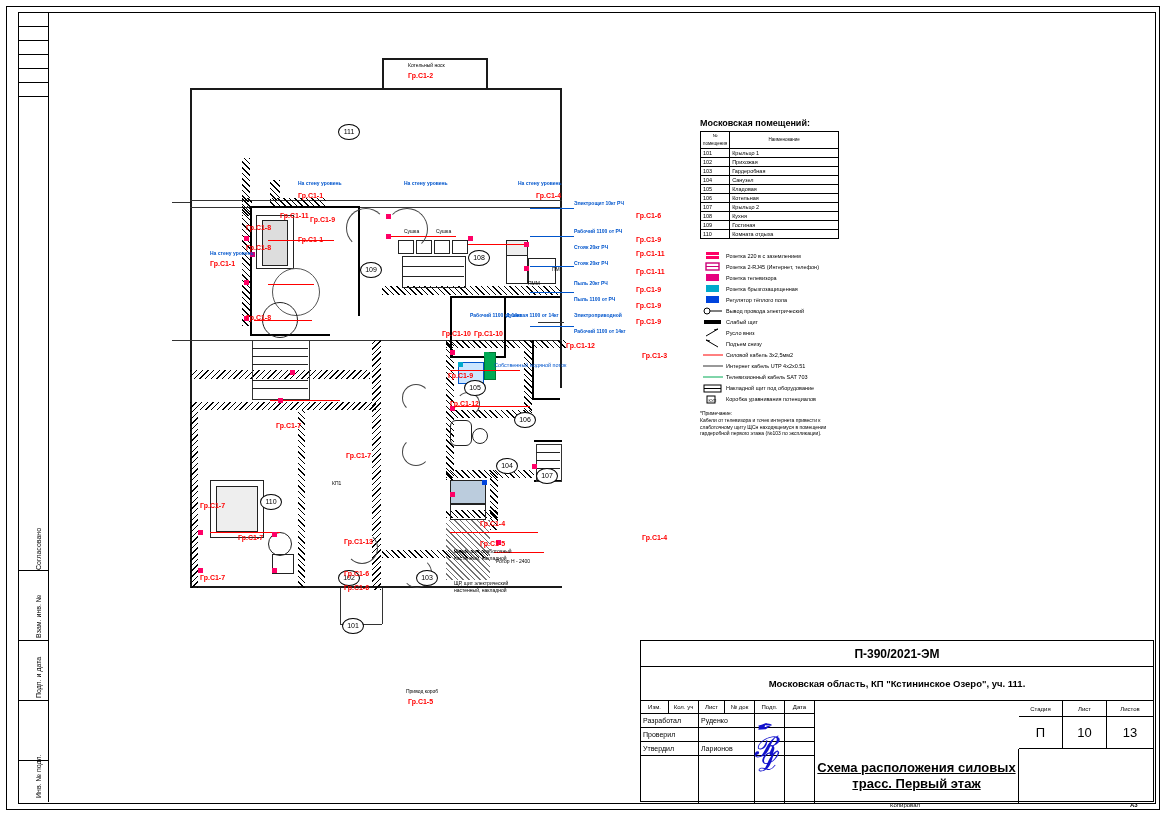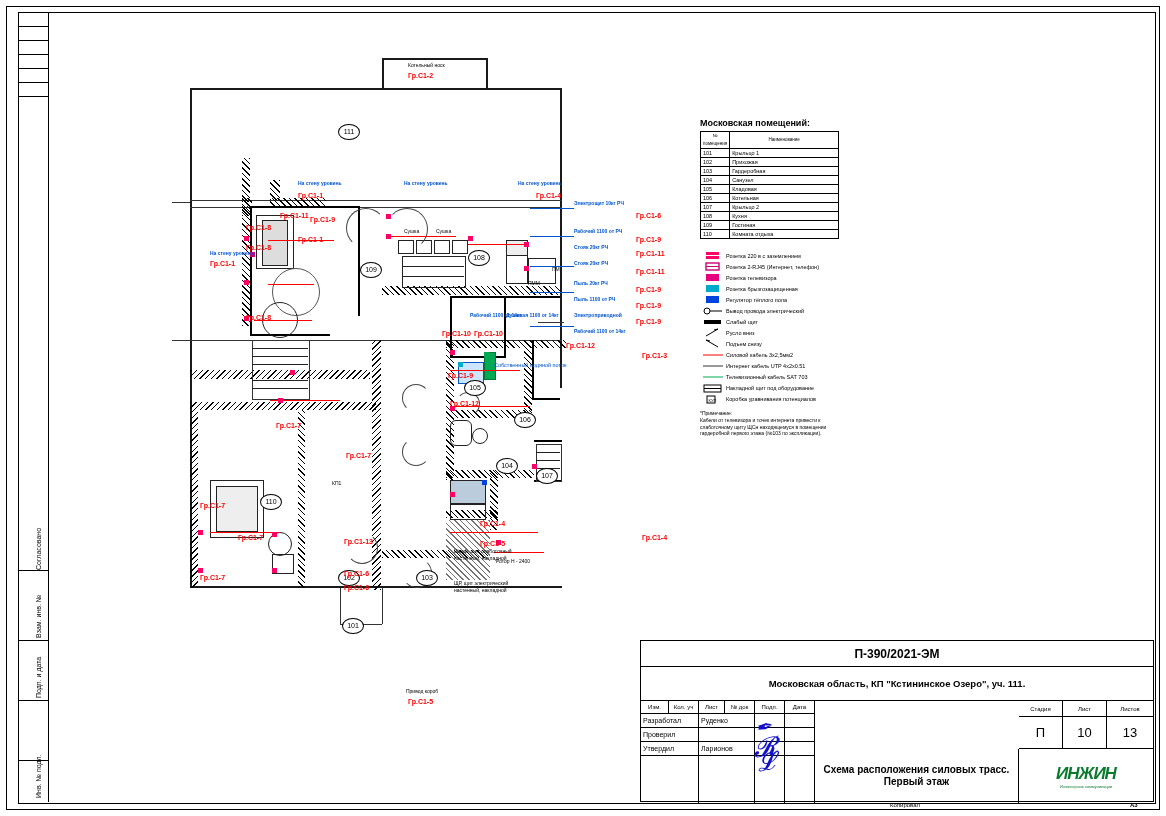--- a/index.html
+++ b/index.html
@@ -575,21 +575,21 @@
     <div class="cell" style="left:114px;top:101px;width:30px;height:14px;"></div>
     <div class="cell" style="left:144px;top:101px;width:30px;height:14px;"></div>
 
     <div class="cell" style="left:0;top:115px;width:58px;height:47px;border-bottom:none;"></div>
     <div class="cell" style="left:58px;top:115px;width:56px;height:47px;border-bottom:none;"></div>
     <div class="cell" style="left:114px;top:115px;width:30px;height:47px;border-bottom:none;"></div>
     <div class="cell" style="left:144px;top:115px;width:30px;height:47px;border-bottom:none;"></div>
 
 
     <div class="cell" style="left:174px;top:108px;width:204px;height:54px;border-bottom:none;">
-      <span class="tb-obj" style="font-size:10px;">Схема расположения силовых трасс. Первый этаж</span>
+      <span class="tb-obj" style="font-size:13px;text-decoration:underline;">Схема расположения силовых трасс. Первый этаж</span>
     </div>
 
     <div class="cell" style="left:378px;top:60px;width:44px;height:16px;">
         <span class="tb-small">Стадия</span>
       </div>
     <div class="cell" style="left:422px;top:60px;width:44px;height:16px;">
         <span class="tb-small">Лист</span>
       </div>
     <div class="cell" style="left:466px;top:60px;width:46px;height:16px;border-right:none;">
         <span class="tb-small">Листов</span>
@@ -598,24 +598,20 @@
     <div class="cell" style="left:378px;top:76px;width:44px;height:32px;">
         <span style="font-size:13px">П</span>
       </div>
     <div class="cell" style="left:422px;top:76px;width:44px;height:32px;">
         <span style="font-size:13px">10</span>
       </div>
     <div class="cell" style="left:466px;top:76px;width:46px;height:32px;border-right:none;">
         <span style="font-size:13px">13</span>
       </div>
 
-    <div class="cell" style="left:378px;top:108px;width:134px;height:54px;border-right:none;border-bottom:none;flex-direction:column;">
-      <span class="logo">ИНЖИН</span>
-      <span class="logo-sub">Инженерные коммуникации</span>
-    </div>
 
     <div class="sign" style="left:114px;top:74px;transform:rotate(-12deg)">✒</div>
     <div class="sign" style="left:112px;top:92px;font-size:26px;transform:rotate(-8deg)">𝓡</div>
     <div class="sign" style="left:116px;top:108px;font-size:24px;transform:rotate(-10deg)">𝓛</div>
   </div>
 
   <div class="bottom-note" style="left:890px;top:802px">Копировал</div>
   <div class="bottom-note" style="left:1130px;top:802px;font-weight:bold">А3</div>
 
 </div>

